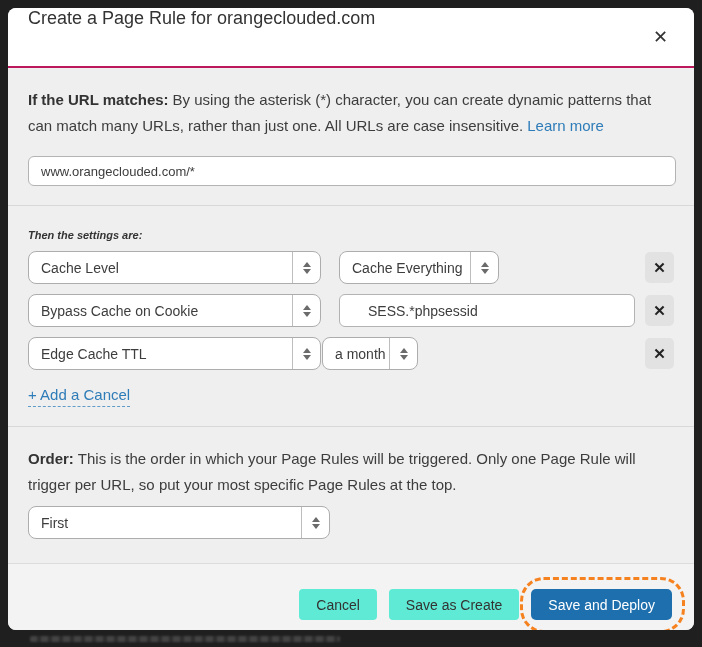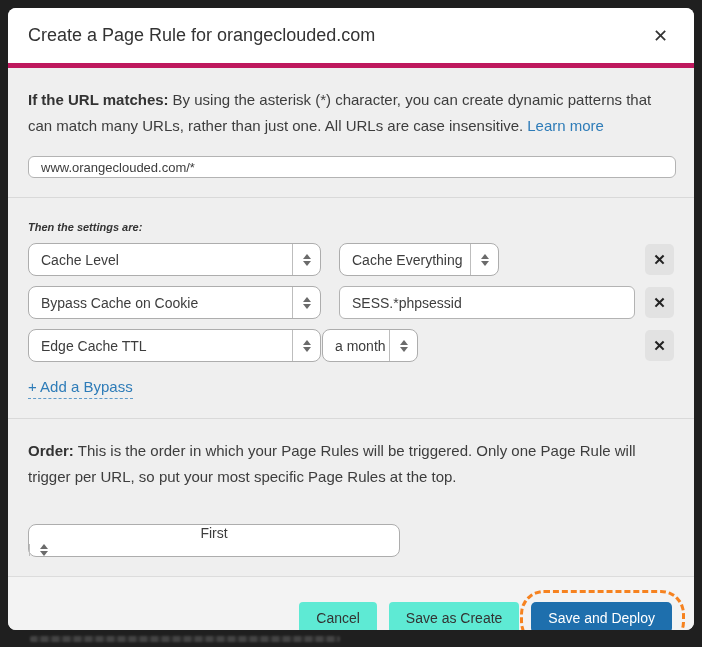--- a/index.html
+++ b/index.html
@@ -25,23 +25,22 @@
     overflow:hidden;
     display:flex;
     flex-direction:column;
   }
   
   .modal-header{
     background:#ffffff;
     height:60px;
     flex:0 0 60px;
     display:flex;
-    align-items:center;
     padding:0 20px;
-    border-bottom:5px solid #be185d;
+    border-bottom:2px solid #be185d;
   }
   .modal-title{
     font-size:18px;
     color:#333;
     font-weight:400;
     flex:1;
   }
   .close-btn{
     background:none;border:none;cursor:pointer;
     font-size:18px;color:#333;line-height:1;
@@ -59,21 +58,21 @@
   .desc .lead{font-weight:700;color:#333;margin-right:4px;}
   .link{
     color:var(--link-blue);
     text-decoration:none;
     margin-left:4px;
     cursor:pointer;
   }
   .url-input{
     display:block;
     width:648px;
-    height:22px;
+    height:30px;
     margin-top:17px;
     border:1px solid #b3b3b3;
     border-radius:6px;
     background:#fff;
     font-family:"Liberation Sans","DejaVu Sans",sans-serif;
     font-size:13px;
     color:#3d3d3d;
     padding:0 12px;
   }
   
@@ -126,21 +125,21 @@
   .val-input{
     width:296px;
     margin-left:18px;
     height:33px;
     border:1px solid #b3b3b3;
     border-radius:6px;
     background:#fff;
     font-family:"Liberation Sans","DejaVu Sans",sans-serif;
     font-size:14px;
     color:#3d3d3d;
-    padding:0 12px;
+    padding:0 28px;
   }
   .remove-btn{
     margin-left:auto;
     width:29px;height:31px;
     background:#e2e2e2;
     border:none;
     border-radius:5px;
     cursor:pointer;
     font-size:15px;
     font-weight:700;
@@ -150,21 +149,21 @@
   .add-setting{
     display:inline-block;
     margin-top:16px;
     font-size:15px;
     color:var(--link-blue);
     text-decoration:none;
     border-bottom:1px dashed #5f9bc9;
     padding-bottom:3px;
     cursor:pointer;
   }
-  .order-select{width:372px;margin-top:34px;flex-direction:column;}
+  .order-select{width:302px;margin-top:8px;}
   
   .modal-footer{
     margin-top:auto;
     background:#f3f3f3;
     border-top:1px solid #dcdcdc;
     height:67px;
     display:flex;
     align-items:flex-start;
     justify-content:flex-end;
     gap:12px;
@@ -277,21 +276,21 @@
         <span class="stepper">
             <span class="tri-up"></span>
             <span class="tri-down"></span>
           </span>
       </div>
       <button class="remove-btn">
         <span>✕</span>
       </button>
     </div>
 
-    <a class="add-setting">+ Add a Bypass</a>
+    <a class="add-setting">+ Add a Cancel</a>
   </div>
 
   <div class="section">
     <p class="desc"><span class="lead">Order:</span><span>This is the order in which your Page Rules will be triggered. Only one Page Rule will trigger per URL, so put your most specific Page Rules at the top.</span></p>
     <div class="fake-select order-select">
       <span class="sel-label">First</span>
       <span class="stepper">
           <span class="tri-up"></span>
           <span class="tri-down"></span>
         </span>

